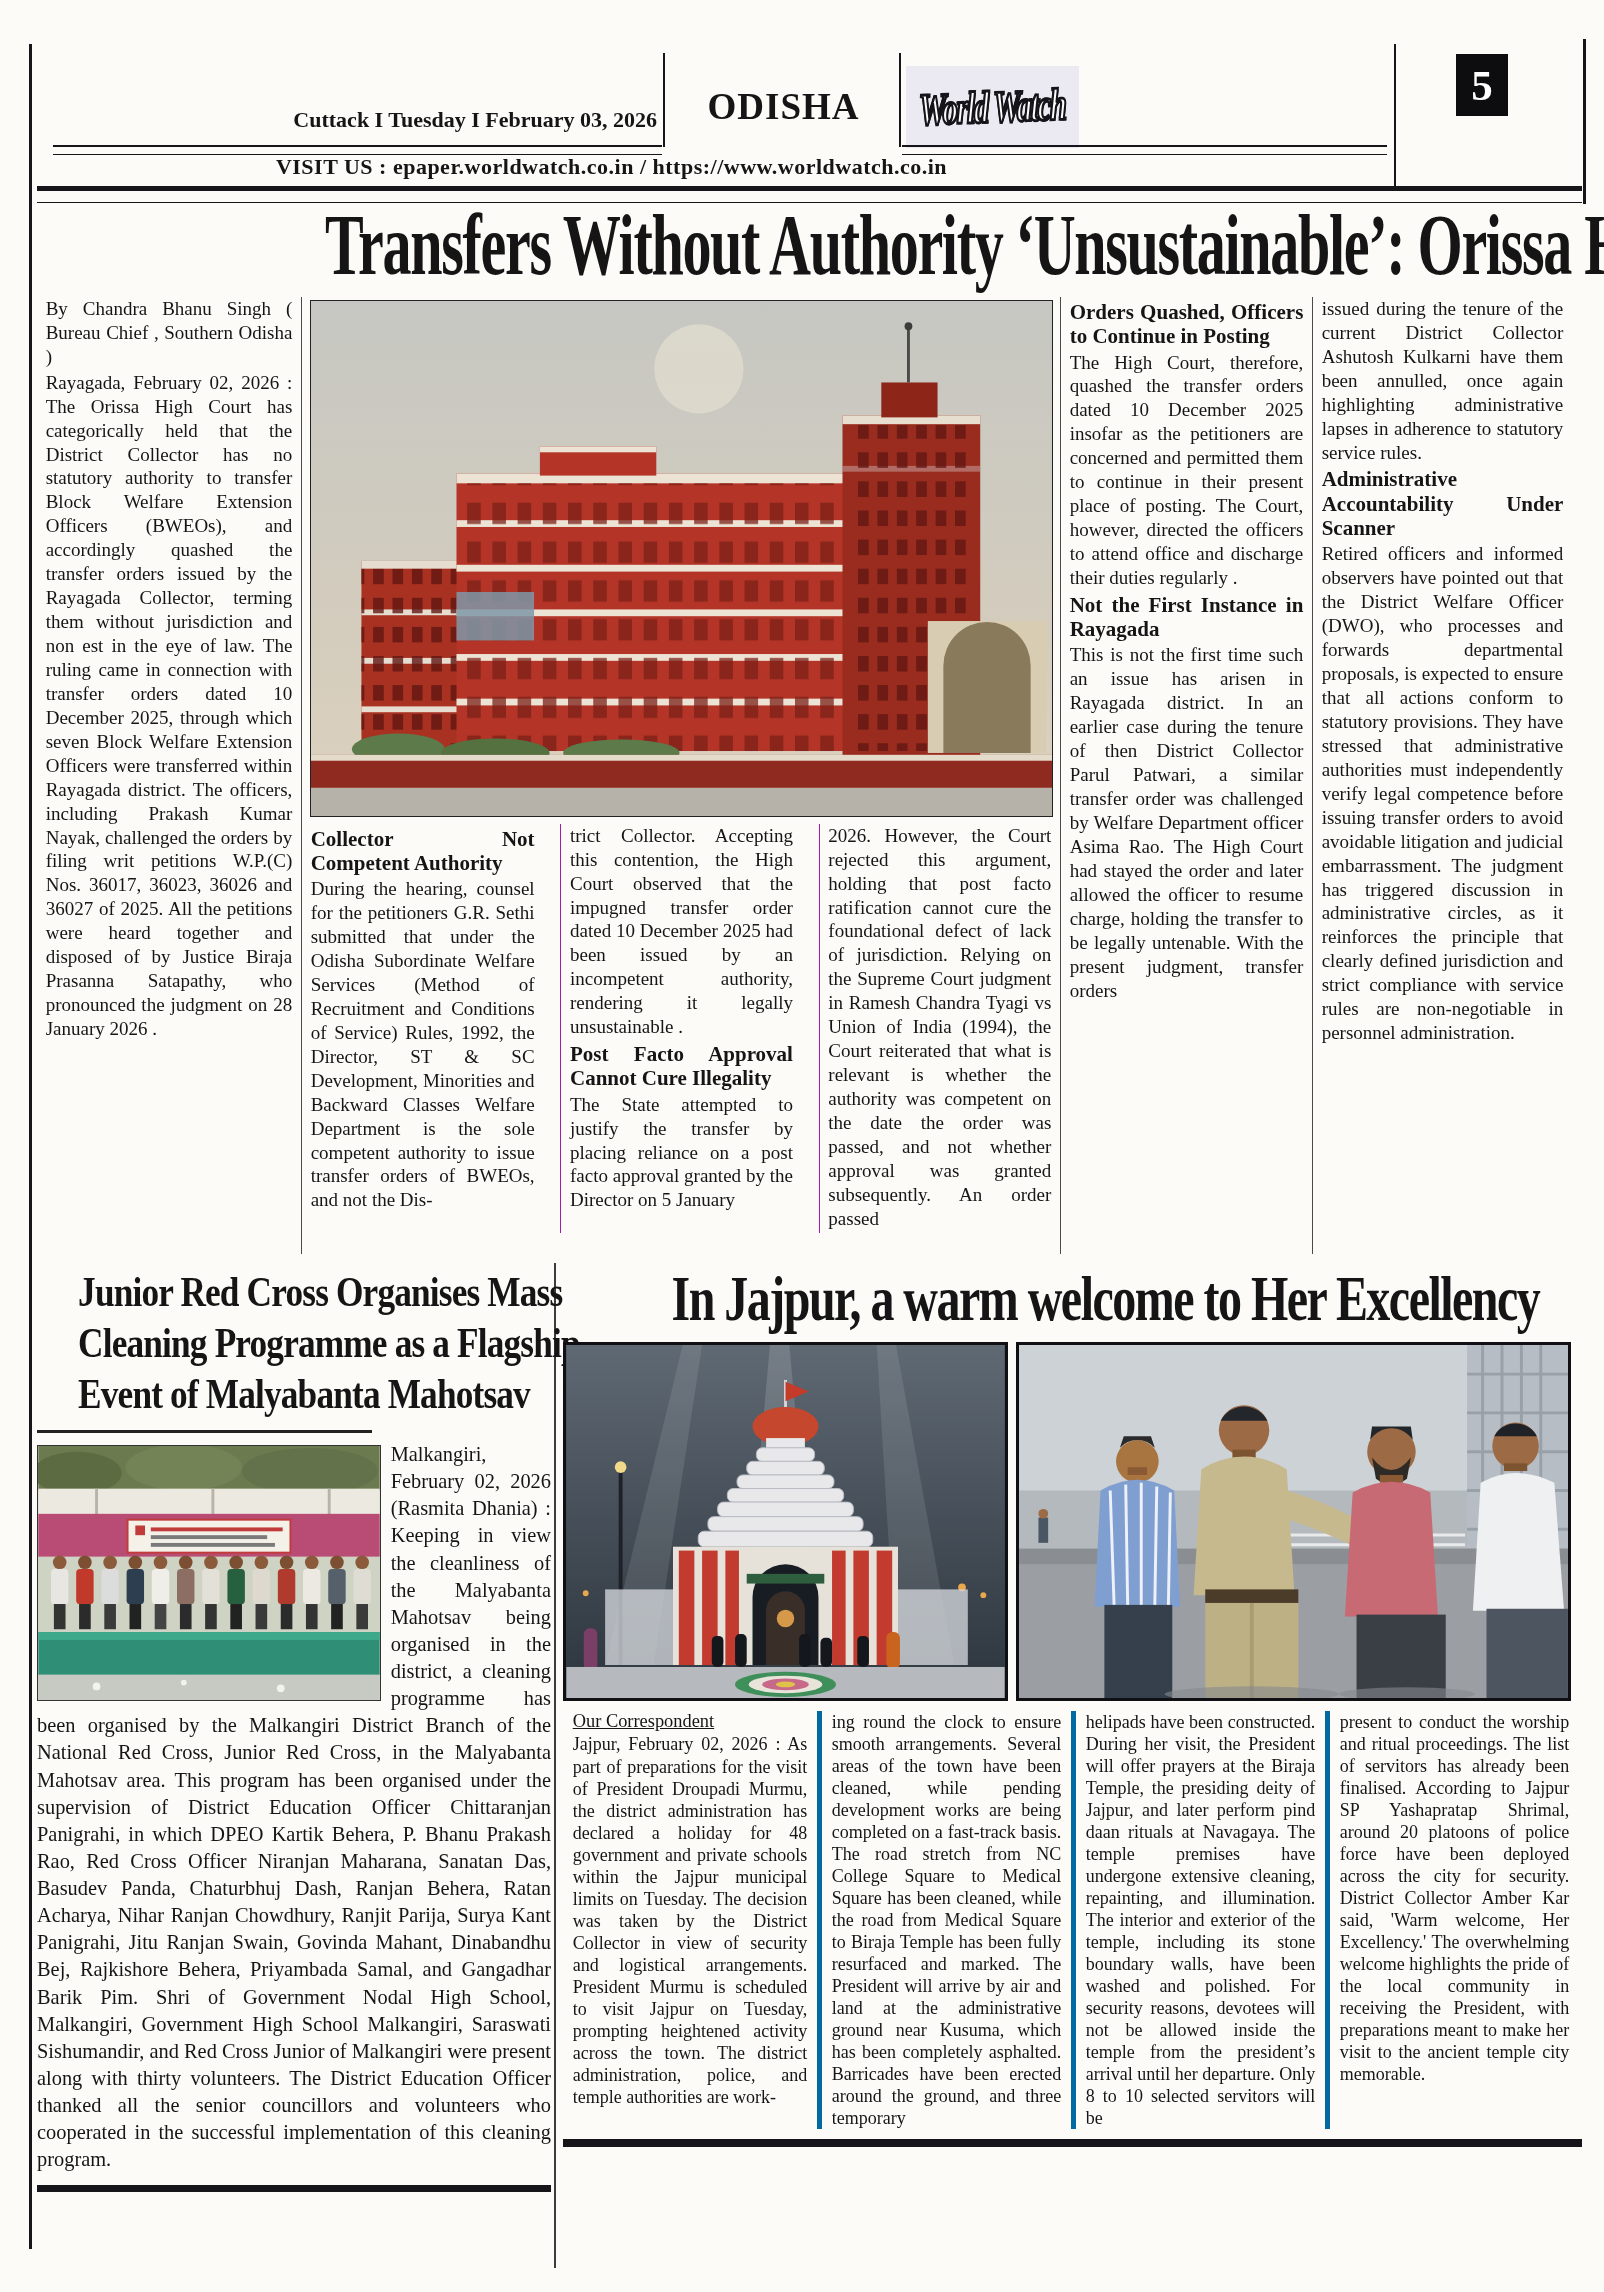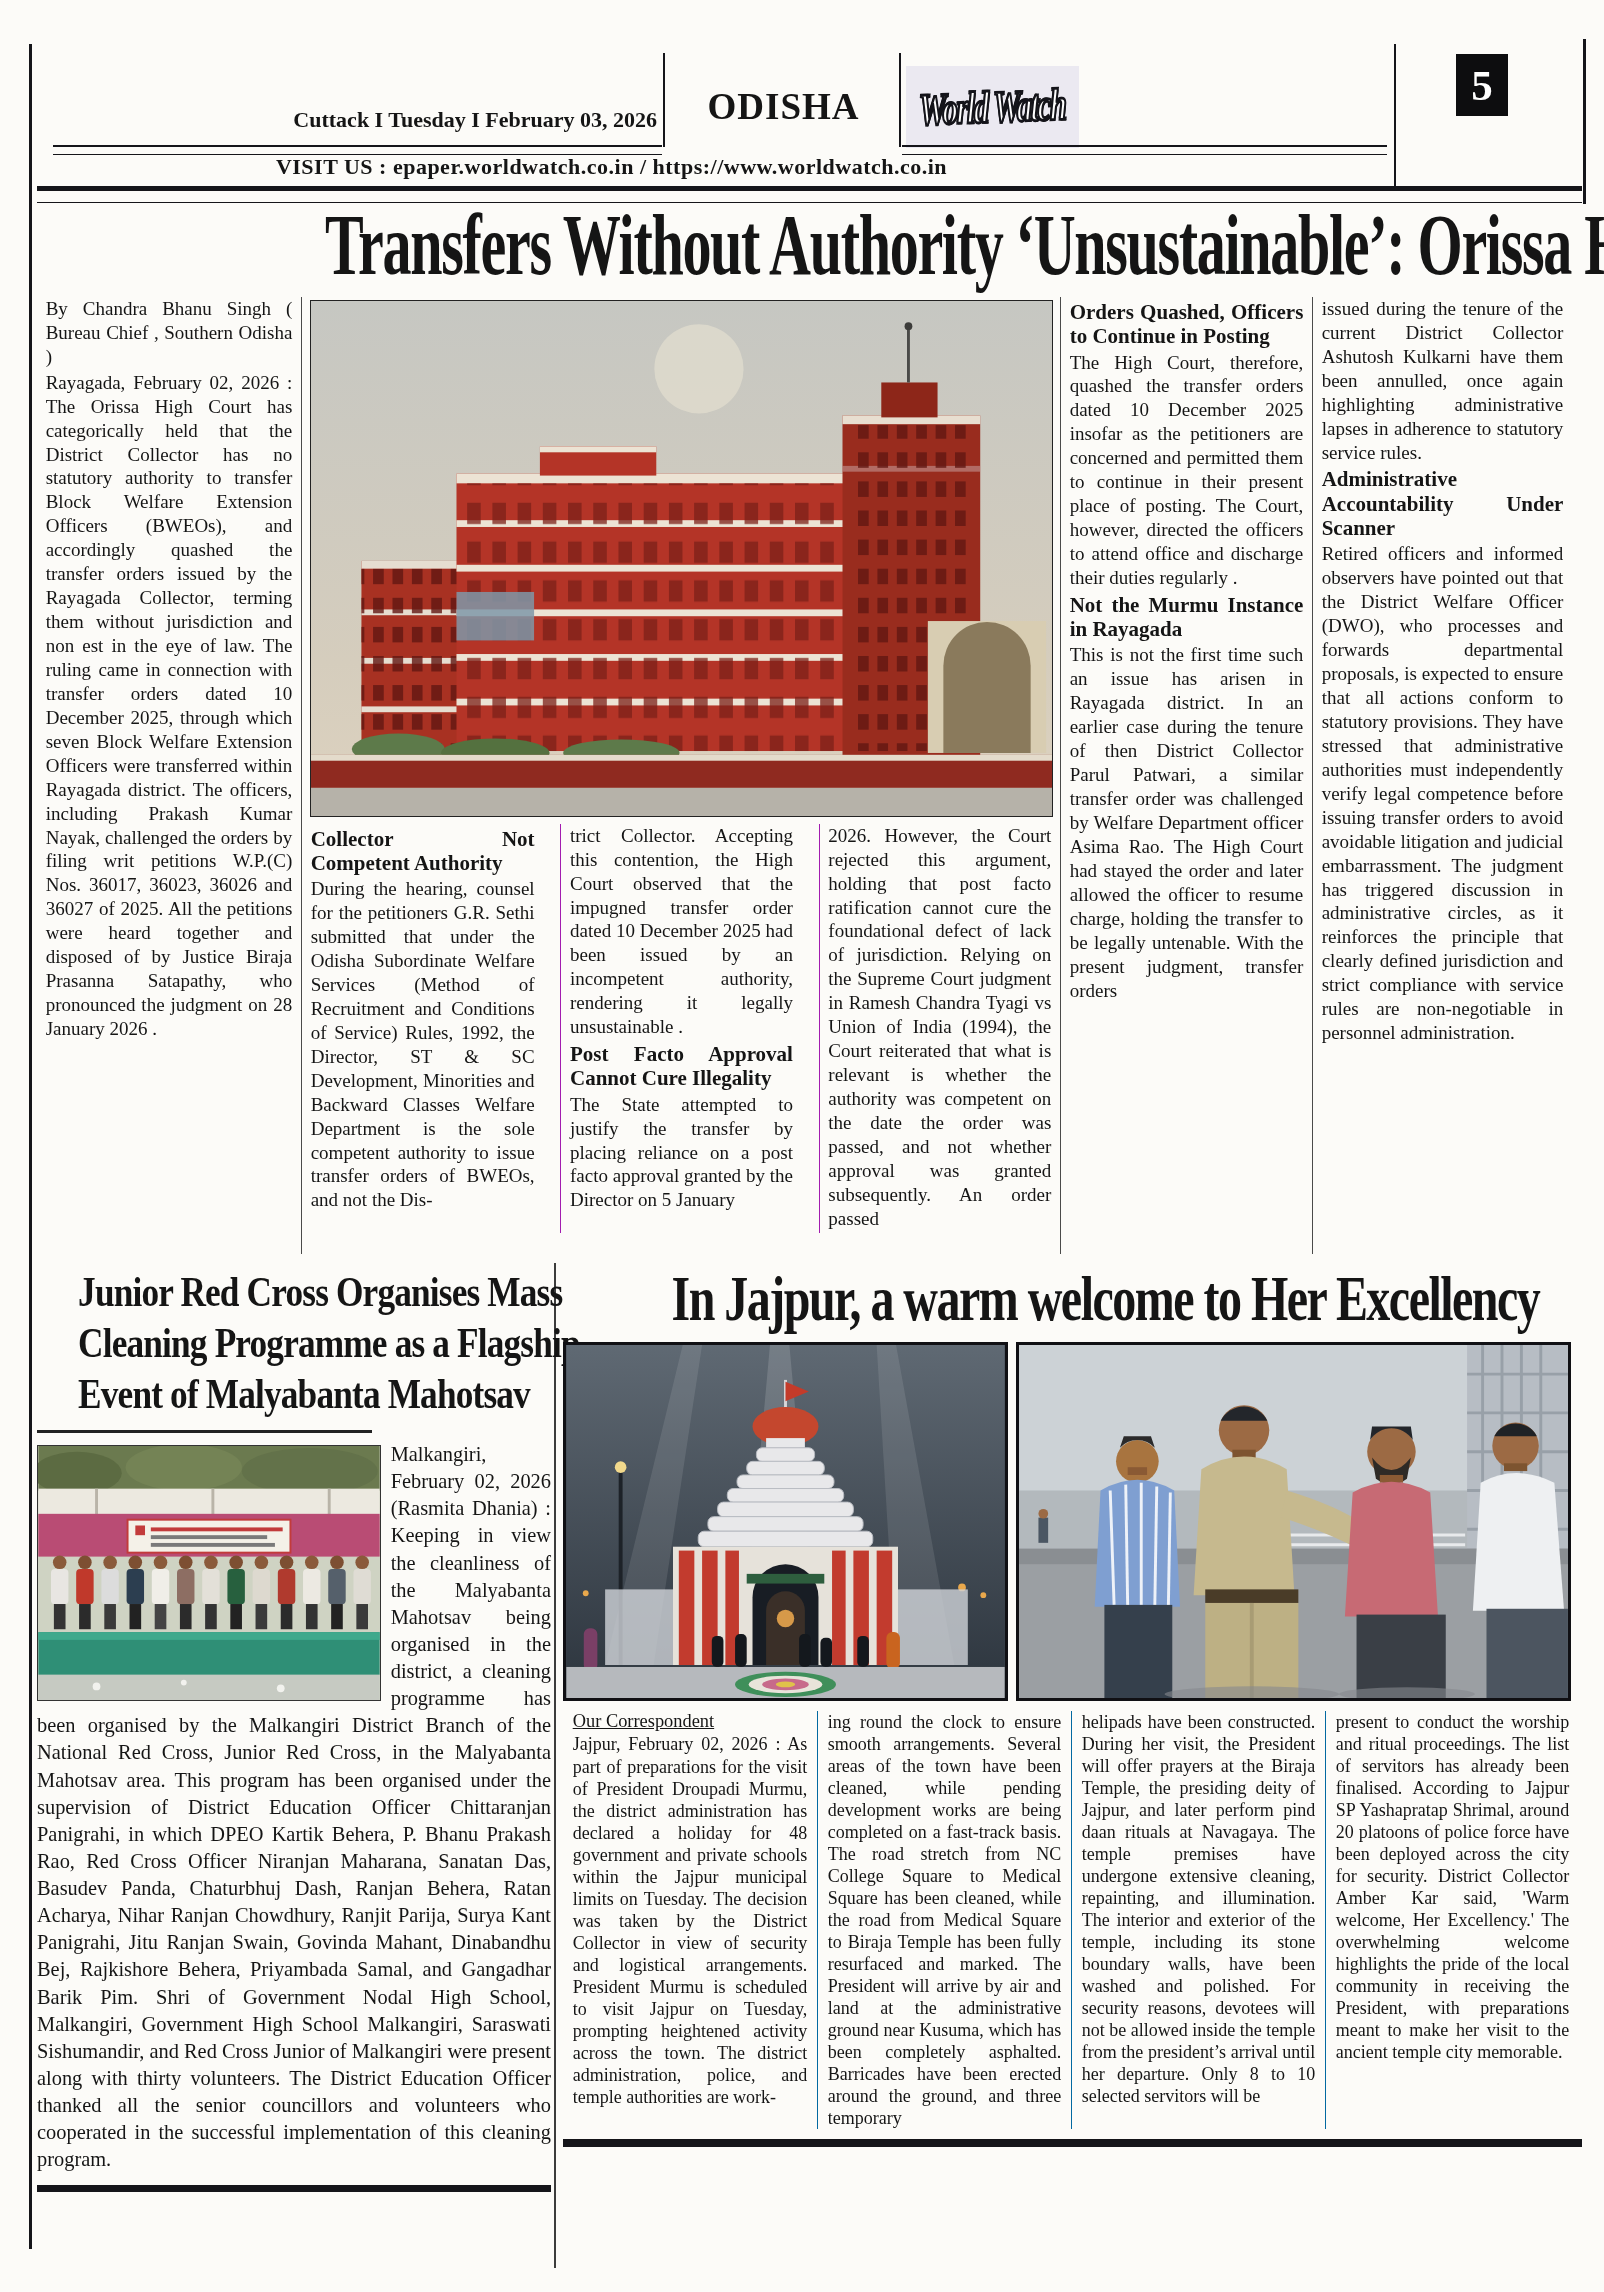--- a/index.html
+++ b/index.html
@@ -58,21 +58,21 @@
 
   
   .story3{left:563px;top:1260px;width:1019px;position:absolute;}
   .s3-headline{font-size:60px;font-weight:bold;line-height:1.3;letter-spacing:-1.9px;}
   .s3-headline .squeeze{transform:scaleX(.80) scaleY(1.05);}
   .s3photos{display:flex;gap:7.8px;margin-top:3.9px;}
   .temple-photo{width:439px;height:353px;border:3.9px solid #101014;background:#39414b;}
   .officials-photo{width:549px;height:353px;border:3.9px solid #101014;background:#ccd2d6;}
   .s3cols{display:flex;margin-top:9.7px;}
   .s3col{width:254px;padding:0 9.7px;box-sizing:border-box;}
-  .s3col+.s3col{border-left:1px solid #0369a1;}
+  .s3col+.s3col{border-left:5px solid #0369a1;}
   .byline{font-size:18.4px;text-decoration:underline;margin:0 0 1.9px 0;}
   .s3p{font-size:18px;line-height:1.225;text-align:justify;margin:0;}
   .endrule3{height:7.8px;background:#15151a;margin-top:9.7px;}
 
   .frame-left{left:29px;top:44px;width:2.9px;height:2205px;background:#15151a;position:absolute;}
   .frame-right{left:1583px;top:39px;width:2.9px;height:165px;background:#15151a;position:absolute;}
 </style>
 </head>
 <body>
 
@@ -173,21 +173,21 @@
             <p class="bp">The State attempted to justify the transfer by placing reliance on a post facto approval granted by the Director on 5 January</p>
           </div>
         <div class="mc">
             <p class="bp">2026. However, the Court rejected this argument, holding that post facto ratification cannot cure the foundational defect of lack of jurisdiction. Relying on the Supreme Court judgment in Ramesh Chandra Tyagi vs Union of India (1994), the Court reiterated that what is relevant is whether the authority was competent on the date the order was passed, and not whether approval was granted subsequently. An order passed</p>
           </div>
       </div>
     </div>
     <div class="s1col c5">
         <h3 class="subhead">Orders Quashed, Officers to Continue in Posting</h3>
         <p class="bp">The High Court, therefore, quashed the transfer orders dated 10 December 2025 insofar as the petitioners are concerned and permitted them to continue in their present place of posting. The Court, however, directed the officers to attend office and discharge their duties regularly .</p>
-        <h3 class="subhead">Not the Murmu Instance in Rayagada</h3>
+        <h3 class="subhead">Not the First Instance in Rayagada</h3>
         <p class="bp">This is not the first time such an issue has arisen in Rayagada district. In an earlier case during the tenure of then District Collector Parul Patwari, a similar transfer order was challenged by Welfare Department officer Asima Rao. The High Court had stayed the order and later allowed the officer to resume charge, holding the transfer to be legally untenable. With the present judgment, transfer orders</p>
       </div>
     <div class="s1col c6">
         <p class="bp">issued during the tenure of the current District Collector Ashutosh Kulkarni have them been annulled, once again highlighting administrative lapses in adherence to statutory service rules.</p>
         <h3 class="subhead">Administrative Accountability Under Scanner</h3>
         <p class="bp">Retired officers and informed observers have pointed out that the District Welfare Officer (DWO), who processes and forwards departmental proposals, is expected to ensure that all actions conform to statutory provisions. They have stressed that administrative authorities must independently verify legal competence before issuing transfer orders to avoid avoidable litigation and judicial embarrassment. The judgment has triggered discussion in administrative circles, as it reinforces the principle that clearly defined jurisdiction and strict compliance with service rules are non-negotiable in personnel administration.</p>
       </div>
   </div>
 
   <div class="vsep"></div>

